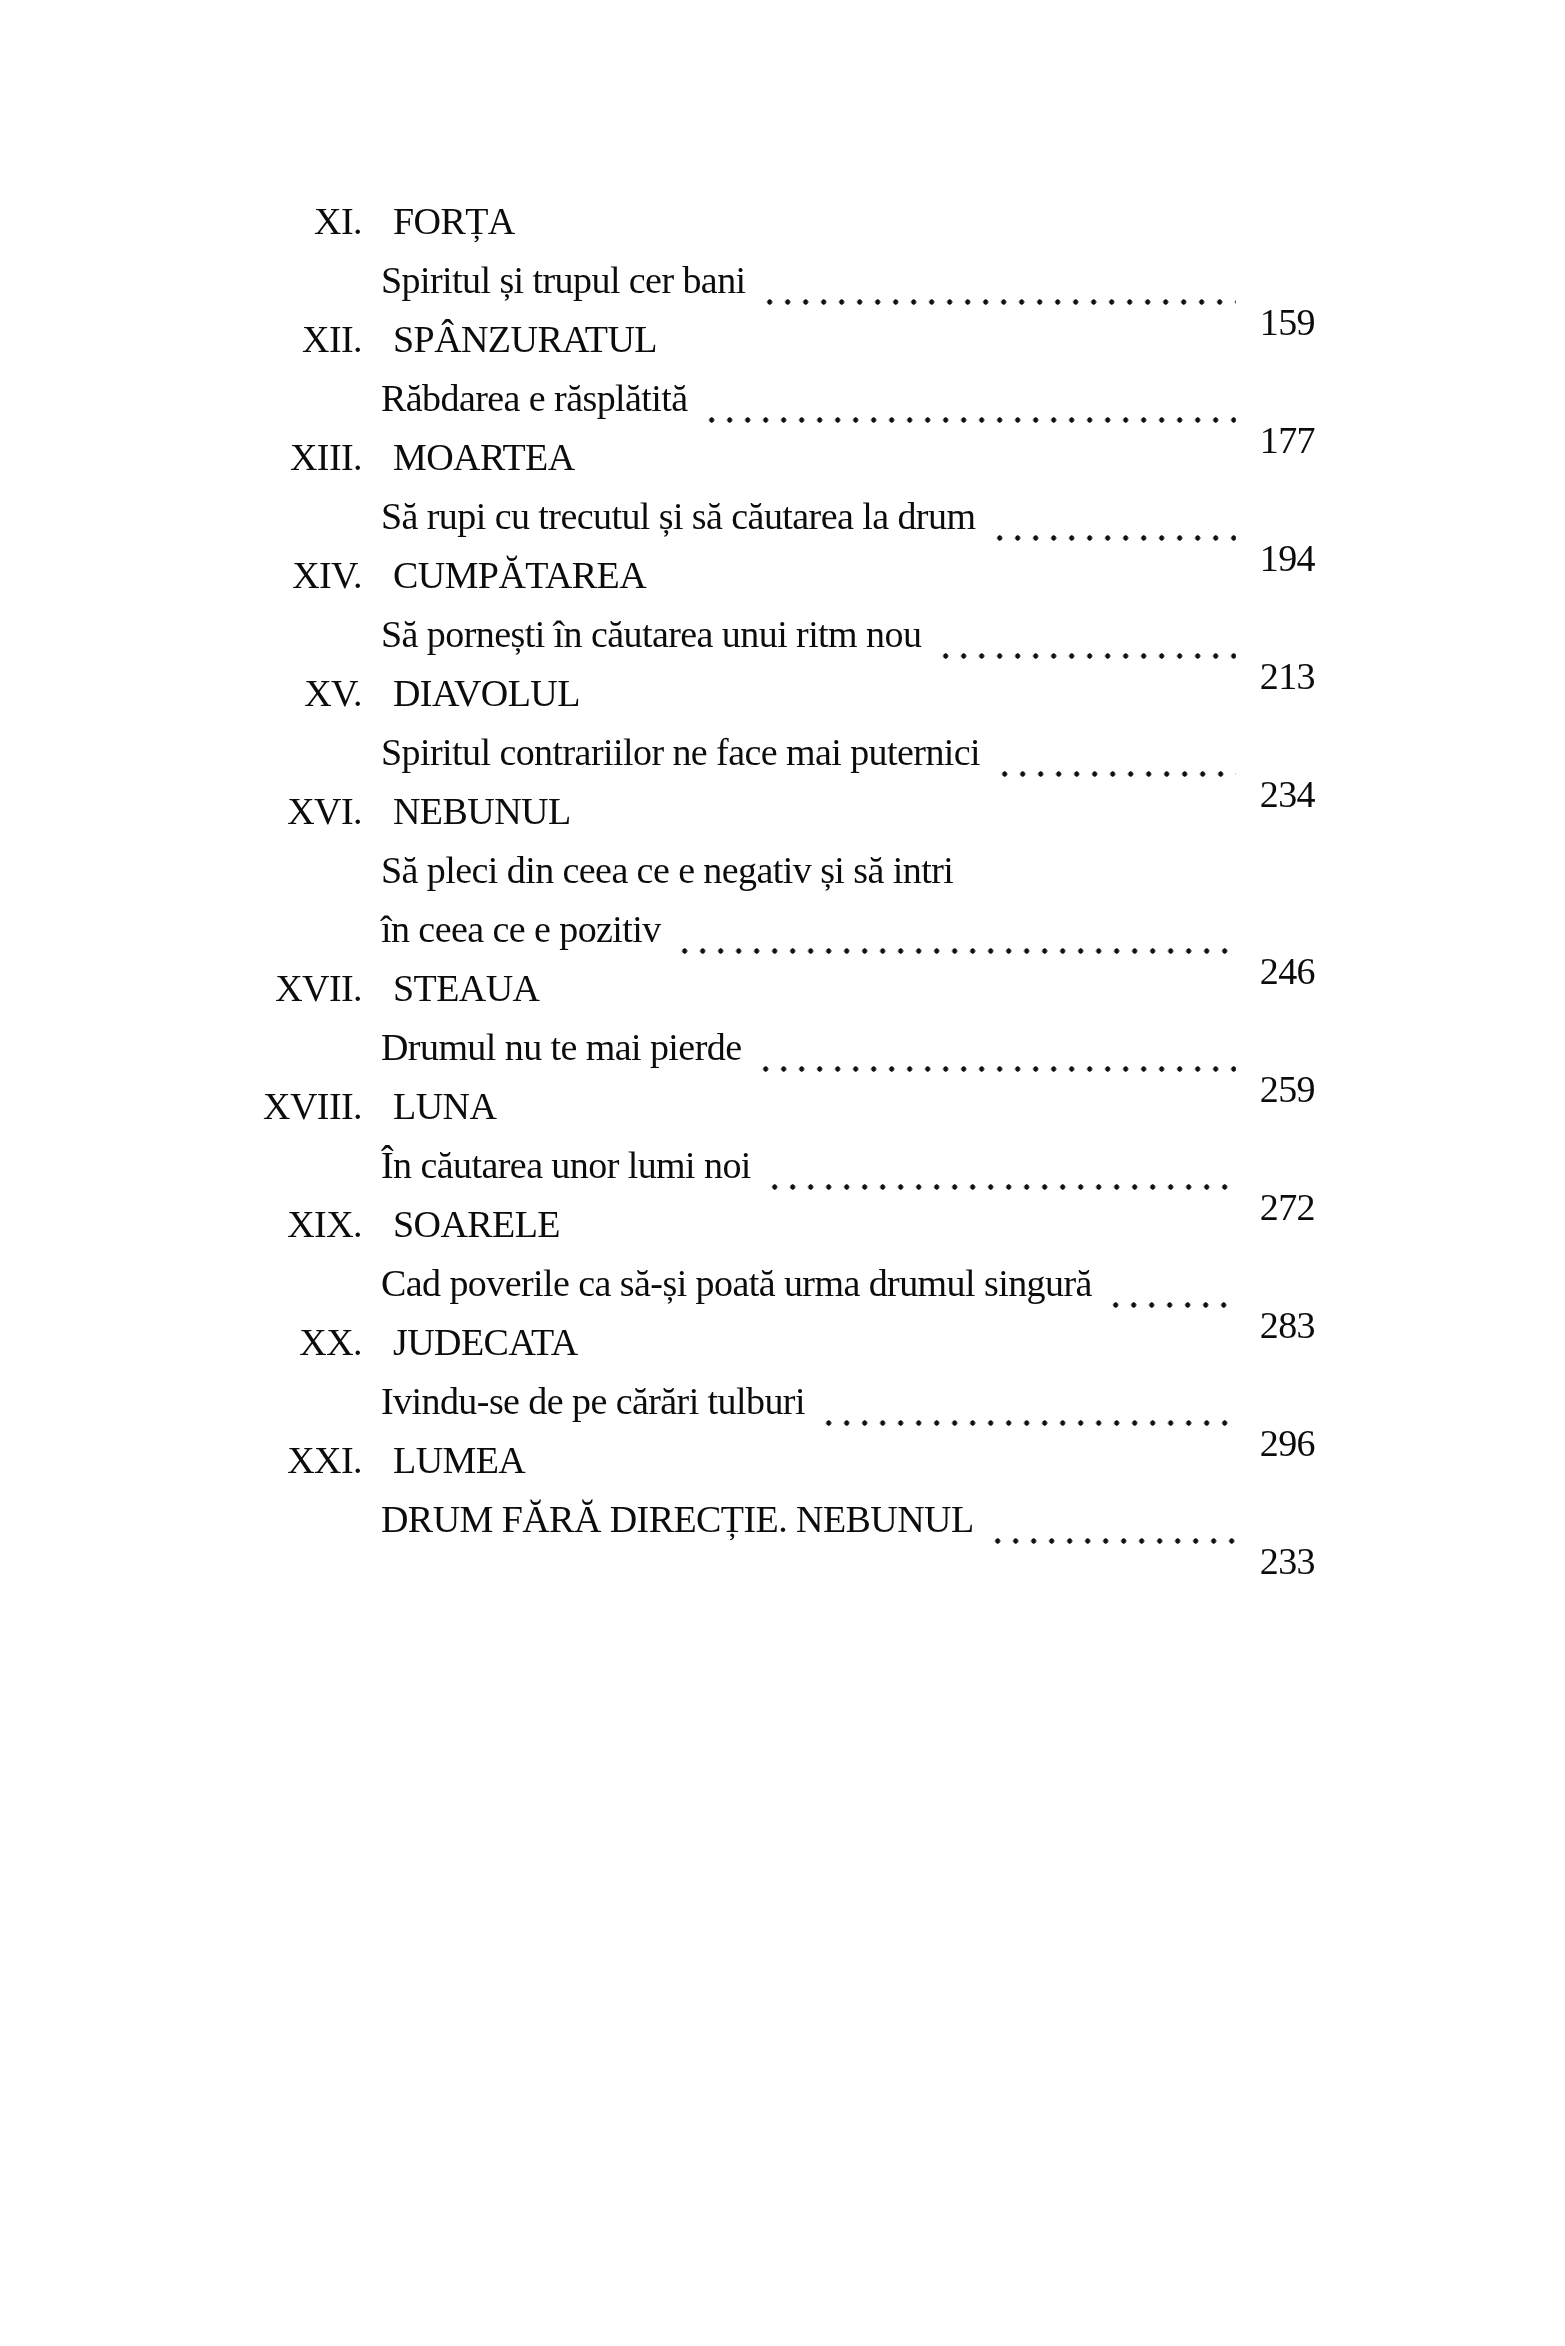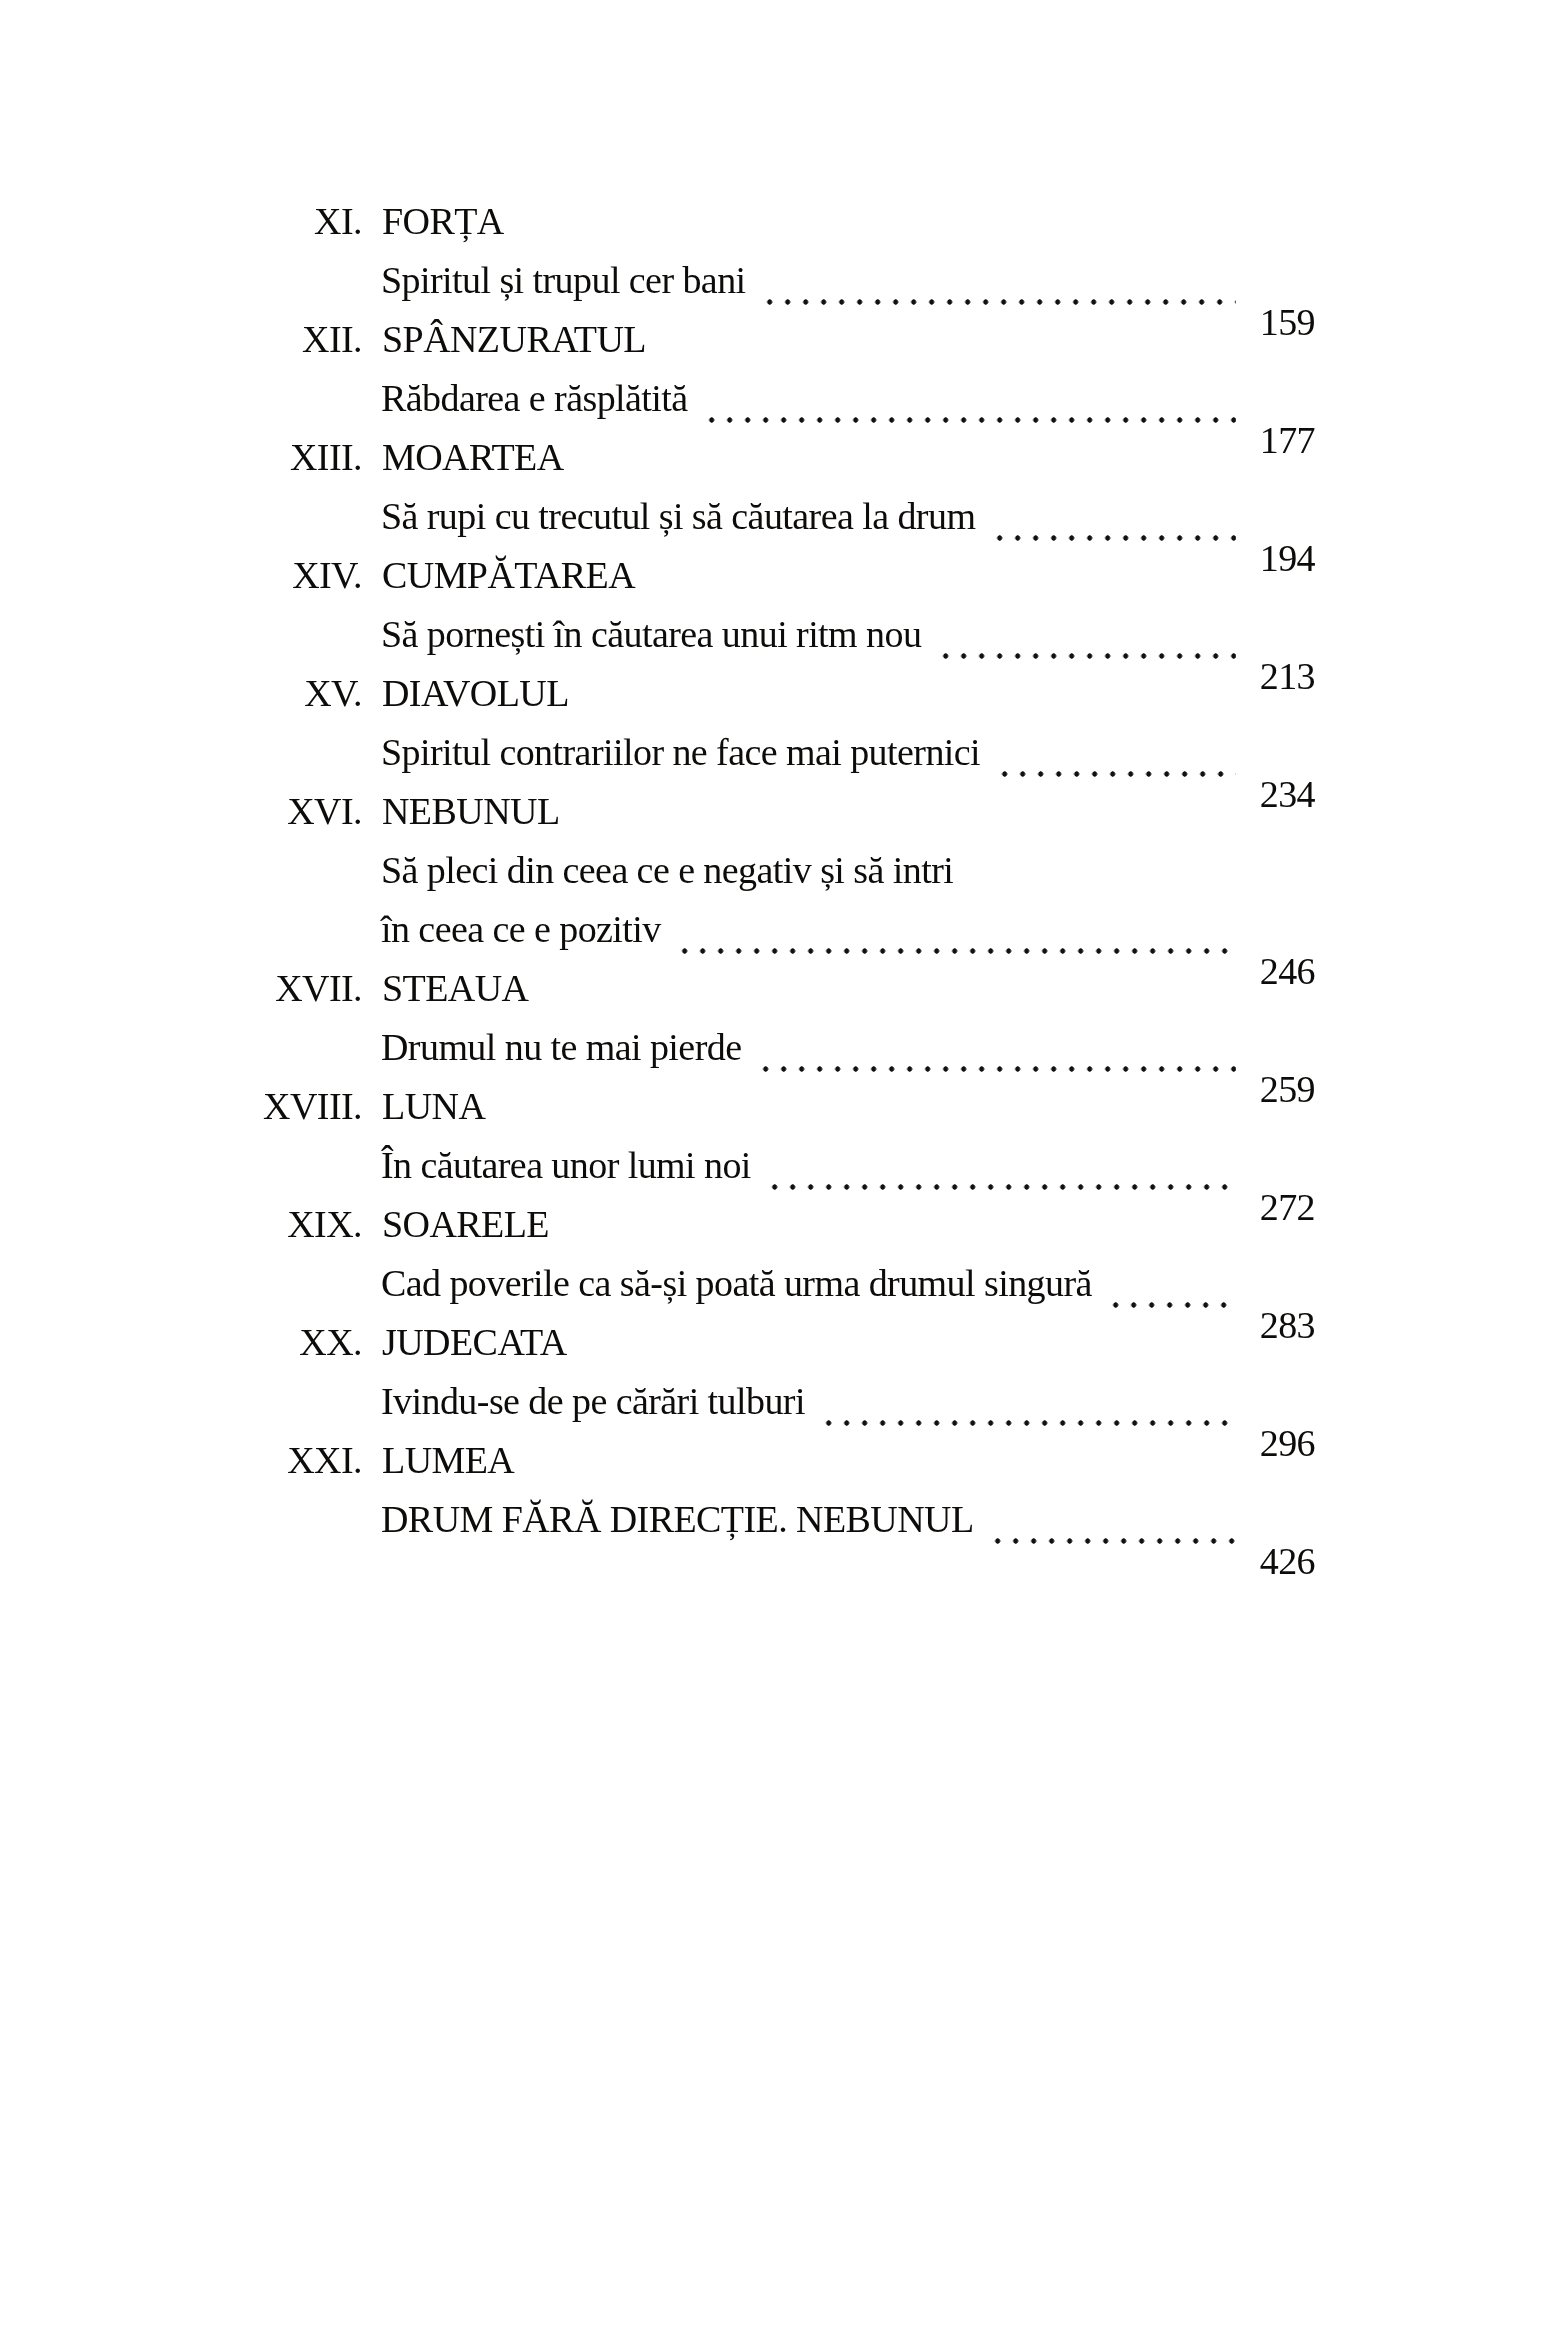--- a/index.html
+++ b/index.html
@@ -29,21 +29,21 @@
     letter-spacing: -0.015em;
     white-space: nowrap;
   }
   .numeral {
     display: inline-block;
     width: 230px;
     text-align: right;
     flex: 0 0 auto;
   }
   .title {
-    margin-left: 20px;
+    margin-left: 31px;
     flex: 0 0 auto;
   }
   .sub-row {
     padding-left: 239px;
   }
   .subtext {
     flex: 0 0 auto;
     margin-left: 10px;
   }
   .leader {
@@ -161,16 +161,16 @@
       <span class="leader"></span>
       <span class="pagenum">296</span>
     </div>
     <div class="row title-row">
       <span class="numeral">XXI.</span>
       <span class="title">LUMEA</span>
     </div>
     <div class="row sub-row">
       <span class="subtext">DRUM FĂRĂ DIRECȚIE. NEBUNUL</span>
       <span class="leader"></span>
-      <span class="pagenum">426</span>
+      <span class="pagenum">233</span>
     </div>
   </div>
 
 
 </body></html>

